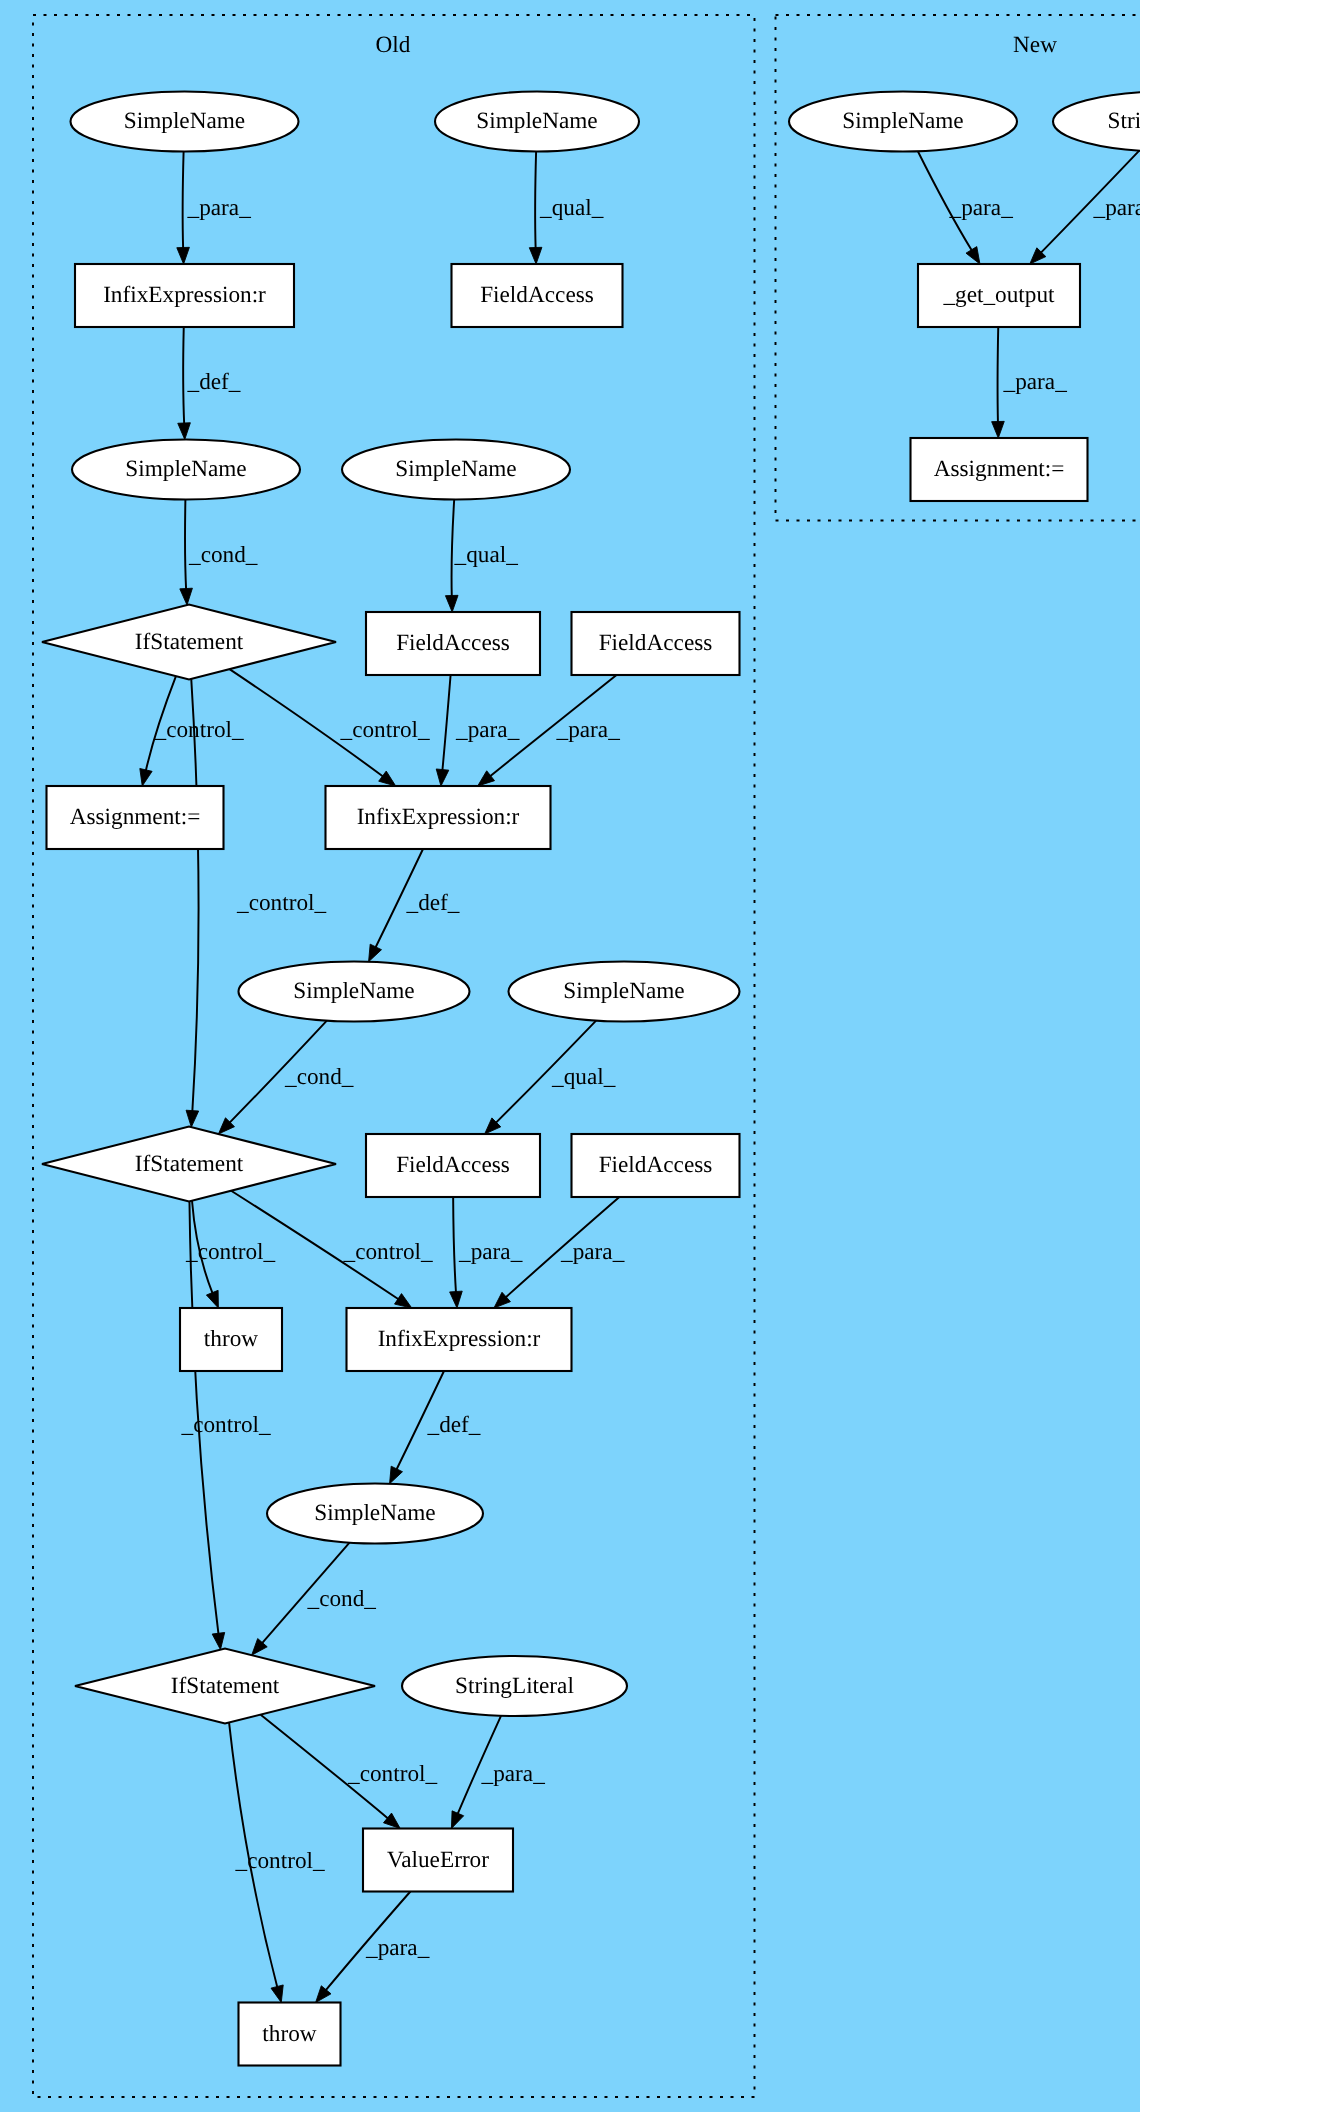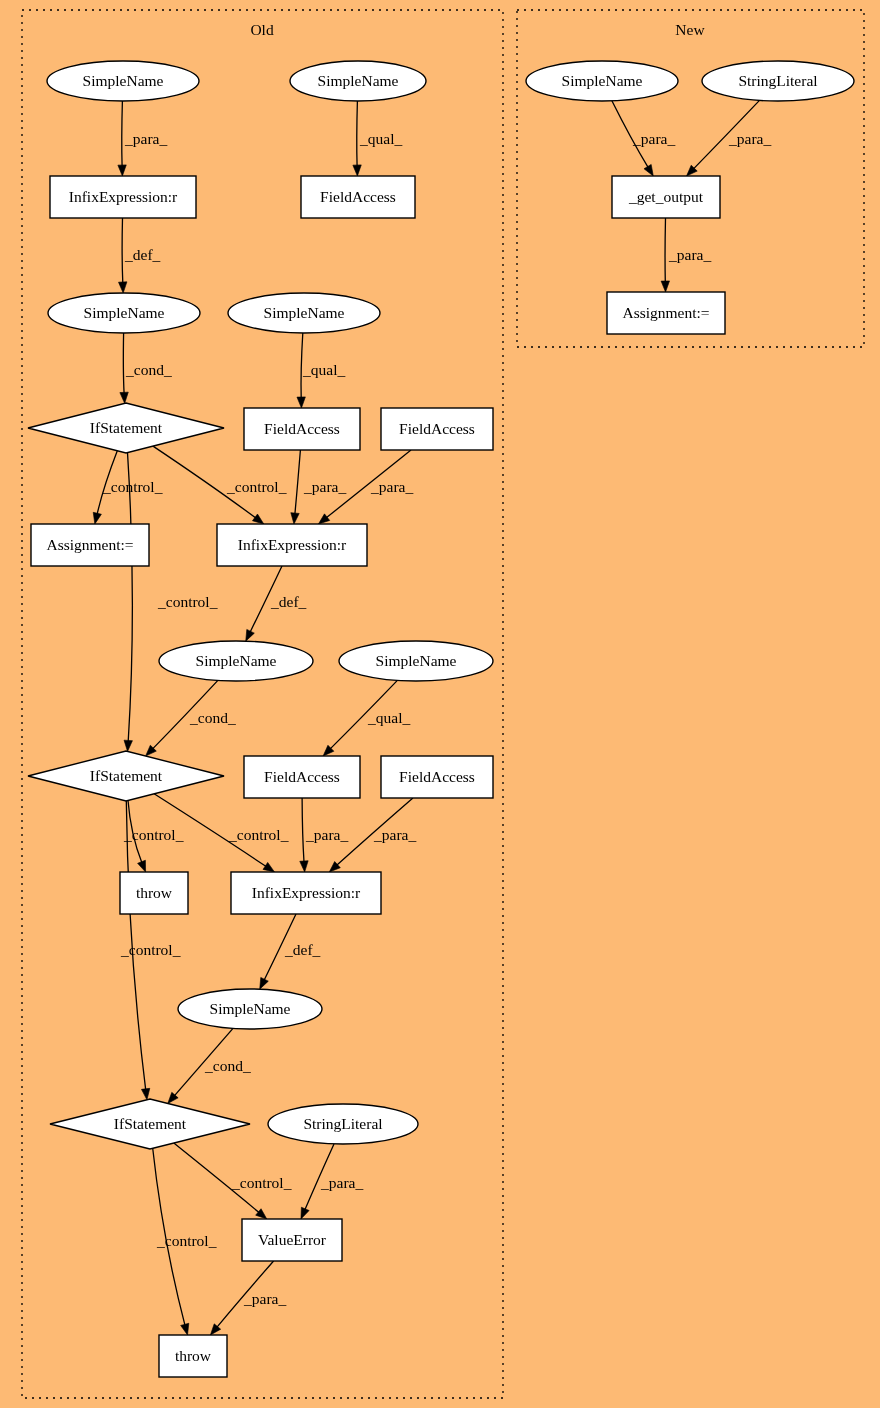--- a/index.html
+++ b/index.html
@@ -2,23 +2,23 @@
 <html><head>
 <meta charset="utf-8">
 <style>
   html, body {
     margin: 0;
     padding: 0;
     background: #ffffff;
   }
   #canvas-wrap {
     position: relative;
-    width: 880px;
+    width: 760px;
     height: 1408px;
-    background: #fdba74;
+    background: #7dd3fc;
     overflow: hidden;
     font-family: "Liberation Serif", "DejaVu Serif", serif;
   }
   svg#graph {
     display: block;
     width: 880px;
     height: 1408px;
   }
   .node-shape {
     fill: #ffffff;

